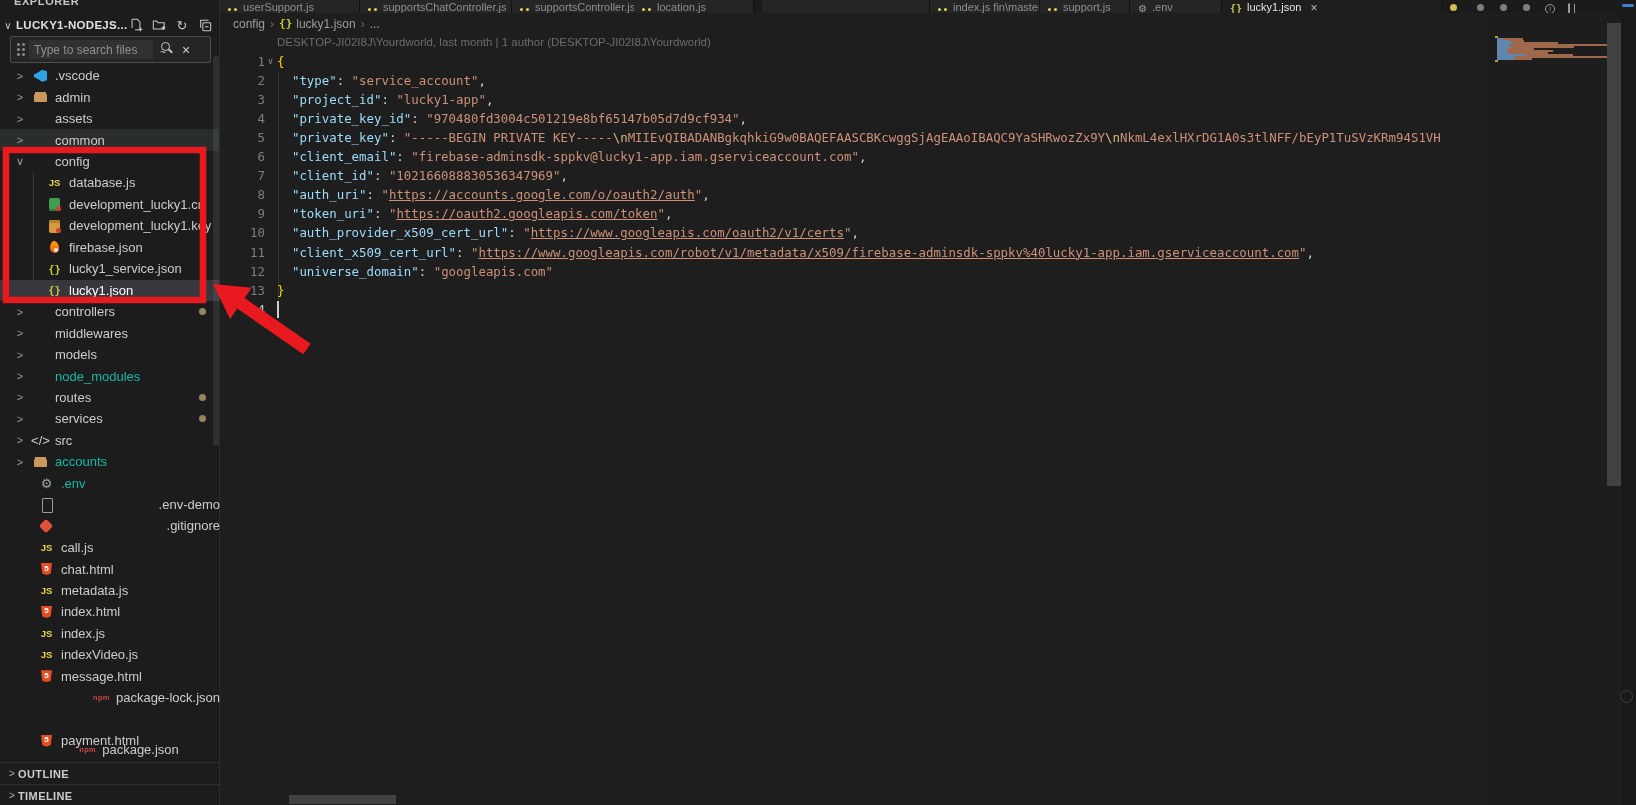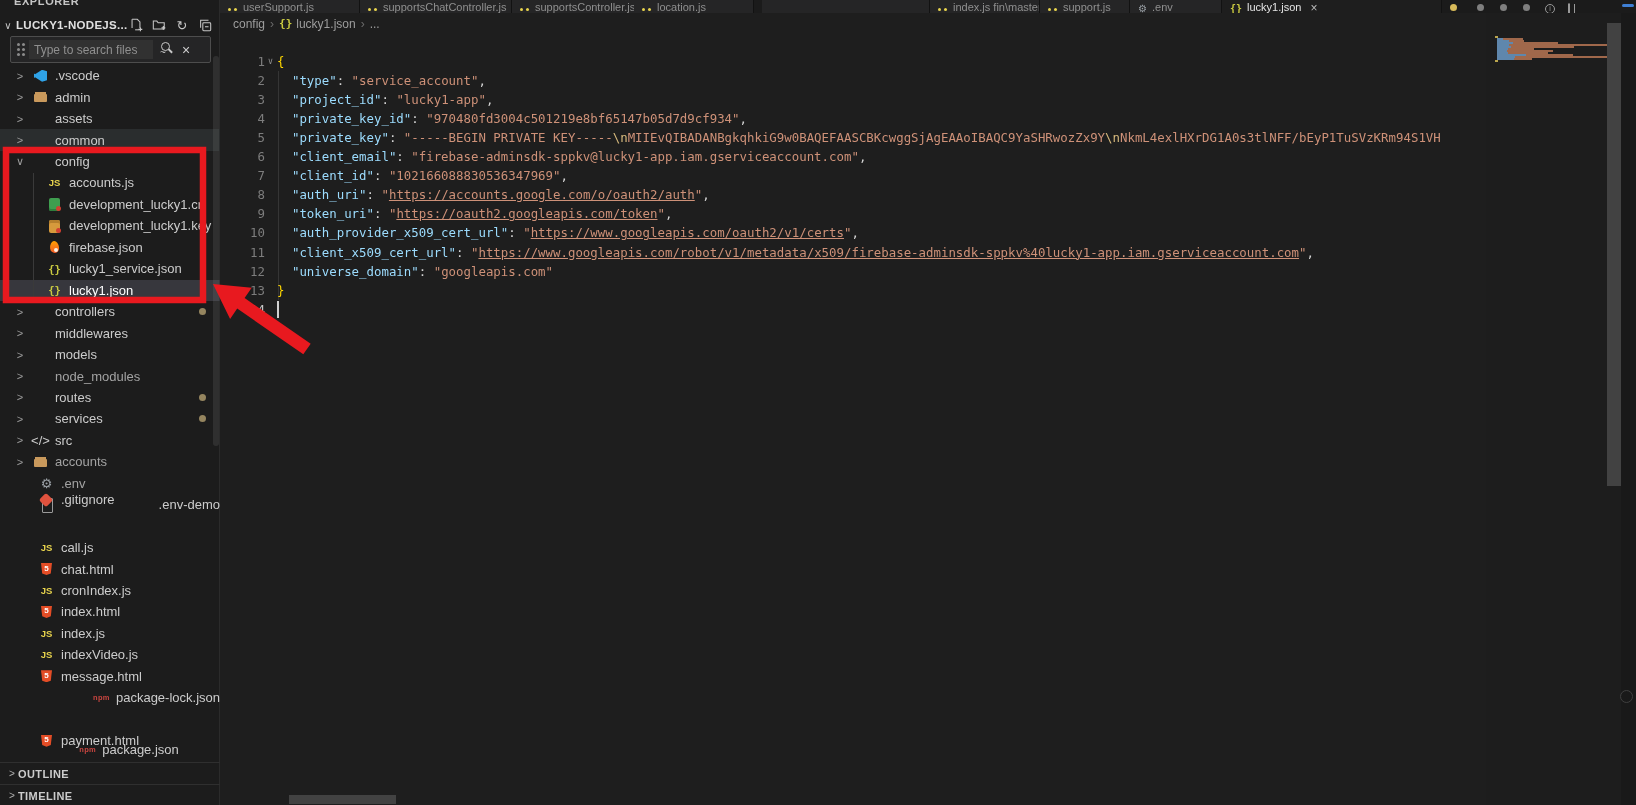--- a/index.html
+++ b/index.html
@@ -72,21 +72,21 @@
   .filter-ico{position:relative;width:16px;height:16px;margin-left:6px}
   .filter-ico::before{content:"";position:absolute;left:2px;top:0;width:7px;height:7px;border:1.4px solid #c8c8c8;border-radius:50%}
   .filter-ico::after{content:"";position:absolute;left:9px;top:8px;width:5px;height:1.5px;background:#c8c8c8;transform:rotate(45deg)}
   .filter-ico .wave{position:absolute;left:1px;top:5px;color:#c8c8c8;font-size:10px;font-style:normal}
   #filter-close{margin-left:7px;color:#cfcfcf;font-size:14px;line-height:14px}
 
   #file-tree{position:absolute;left:0;top:65px;width:220px}
   .row{position:absolute;left:0;width:220px;height:21.45px;display:flex;align-items:center;font-size:13px;color:#cccccc;white-space:nowrap}
   .row.selected{background:var(--selected-row);color:#fff}
   .row.hover{background:#2a2d2e}
-  .row.dim .lbl{color:#a3a3a3}
+  .row.dim .lbl{color:#14b8a6}
   .row .chev{flex:none;width:12px;margin-left:14px;text-align:center;color:#9d9d9d;font-size:11px}
   .row.kind-folder .fi{margin-left:6px}
   .row.kind-child .fi{margin-left:46px}
   .row.kind-file .fi{margin-left:38px}
   .row .lbl{margin-left:6px}
   .row .moddot{margin-left:auto;margin-right:14px;width:7px;height:7px;border-radius:50%;background:#95855f;flex:none}
   #tree-guide{position:absolute;left:33px;top:173px;width:1px;height:128px;background:#3a3a3a;z-index:1}
   #sb-scroll{position:absolute;left:213px;top:56px;width:6px;height:390px;background:rgba(120,120,120,.22);border-radius:3px}
   .section-hdr{position:absolute;left:0;width:220px;height:22px;border-top:1px solid #2f2f2f;display:flex;align-items:center;font-size:11px;font-weight:bold;color:#cccccc;letter-spacing:.4px}
   .section-hdr .chev{width:12px;margin-left:6px;text-align:center;font-size:10px;font-weight:normal;color:#b0b0b0}
@@ -120,20 +120,21 @@
 
 <div id="editor">
   <div id="breadcrumb">
     <span>config</span>
     <span class="sep">›</span>
     <span class="bc-json">{}</span>
     <span>lucky1.json</span>
     <span class="sep">›</span>
     <span>...</span>
   </div>
+  <div id="blame">DESKTOP-JI02I8J\Yourdworld, last month | 1 author (DESKTOP-JI02I8J\Yourdworld)</div>
   <div id="codeclip">
     <div class="indent-guide"></div>
     <div id="code-lines">
         <div class="code-row" style="top: 51.5px;"><span class="num">1</span><span class="fold">∨</span><span class="code"><span class="tk-brace">{</span></span></div>
         <div class="code-row" style="top: 70.6px;"><span class="num">2</span><span class="code"><span class="tk-pun">  </span><span class="tk-key">"type"</span><span class="tk-pun">: </span><span class="tk-str">"service_account"</span><span class="tk-pun">,</span></span></div>
         <div class="code-row" style="top: 89.7px;"><span class="num">3</span><span class="code"><span class="tk-pun">  </span><span class="tk-key">"project_id"</span><span class="tk-pun">: </span><span class="tk-str">"lucky1-app"</span><span class="tk-pun">,</span></span></div>
         <div class="code-row" style="top: 108.8px;"><span class="num">4</span><span class="code"><span class="tk-pun">  </span><span class="tk-key">"private_key_id"</span><span class="tk-pun">: </span><span class="tk-str">"970480fd3004c501219e8bf65147b05d7d9cf934"</span><span class="tk-pun">,</span></span></div>
         <div class="code-row" style="top: 127.9px;"><span class="num">5</span><span class="code"><span class="tk-pun">  </span><span class="tk-key">"private_key"</span><span class="tk-pun">: </span><span class="tk-str">"-----BEGIN PRIVATE KEY-----</span><span class="tk-esc">\n</span><span class="tk-str">MIIEvQIBADANBgkqhkiG9w0BAQEFAASCBKcwggSjAgEAAoIBAQC9YaSHRwozZx9Y</span><span class="tk-esc">\n</span><span class="tk-str">NkmL4exlHXrDG1A0s3tlNFF/bEyP1TuSVzKRm94S1VH</span></span></div>
         <div class="code-row" style="top: 147px;"><span class="num">6</span><span class="code"><span class="tk-pun">  </span><span class="tk-key">"client_email"</span><span class="tk-pun">: </span><span class="tk-str">"firebase-adminsdk-sppkv@lucky1-app.iam.gserviceaccount.com"</span><span class="tk-pun">,</span></span></div>
         <div class="code-row" style="top: 166.1px;"><span class="num">7</span><span class="code"><span class="tk-pun">  </span><span class="tk-key">"client_id"</span><span class="tk-pun">: </span><span class="tk-str">"102166088830536347969"</span><span class="tk-pun">,</span></span></div>
@@ -307,21 +308,21 @@
         <span class="fi fi-common-folder"></span>
         <span class="lbl">common</span>
       </div>
       <div class="row kind-folder" style="top: 85.8px;">
         <span class="chev">∨</span>
         <span class="fi fi-config-folder"></span>
         <span class="lbl">config</span>
       </div>
       <div class="row kind-child" style="top: 107.25px;">
         <span class="fi fi-js" data-glyph="JS"></span>
-        <span class="lbl">accounts.js</span>
+        <span class="lbl">database.js</span>
       </div>
       <div class="row kind-child" style="top: 128.7px;">
         <span class="fi fi-cert"></span>
         <span class="lbl">development_lucky1.crt</span>
       </div>
       <div class="row kind-child" style="top: 150.15px;">
         <span class="fi fi-key"></span>
         <span class="lbl">development_lucky1.key</span>
       </div>
       <div class="row kind-child" style="top: 171.6px;">
@@ -380,35 +381,35 @@
         <span class="lbl">accounts</span>
       </div>
       <div class="row kind-file dim" style="top: 407.55px;">
         <span class="fi fi-gear" data-glyph="⚙"></span>
         <span class="lbl">.env</span>
       </div>
       <div class="row kind-file" style="top: 429px; justify-content: space-between;">
         <span class="fi fi-file"></span>
         <span class="lbl">.env-demo</span>
       </div>
-      <div class="row kind-file" style="top: 424px;">
+      <div class="row kind-file" style="top: 450px; justify-content: space-between;">
         <span class="fi fi-git"></span>
         <span class="lbl">.gitignore</span>
       </div>
       <div class="row kind-file" style="top: 471.9px;">
         <span class="fi fi-js" data-glyph="JS"></span>
         <span class="lbl">call.js</span>
       </div>
       <div class="row kind-file" style="top: 493.35px;">
         <span class="fi fi-html" data-glyph="5"></span>
         <span class="lbl">chat.html</span>
       </div>
       <div class="row kind-file" style="top: 514.8px;">
         <span class="fi fi-js" data-glyph="JS"></span>
-        <span class="lbl">cronIndex.js</span>
+        <span class="lbl">metadata.js</span>
       </div>
       <div class="row kind-file" style="top: 536.25px;">
         <span class="fi fi-html" data-glyph="5"></span>
         <span class="lbl">index.html</span>
       </div>
       <div class="row kind-file" style="top: 557.7px;">
         <span class="fi fi-js" data-glyph="JS"></span>
         <span class="lbl">index.js</span>
       </div>
       <div class="row kind-file" style="top: 579.15px;">

